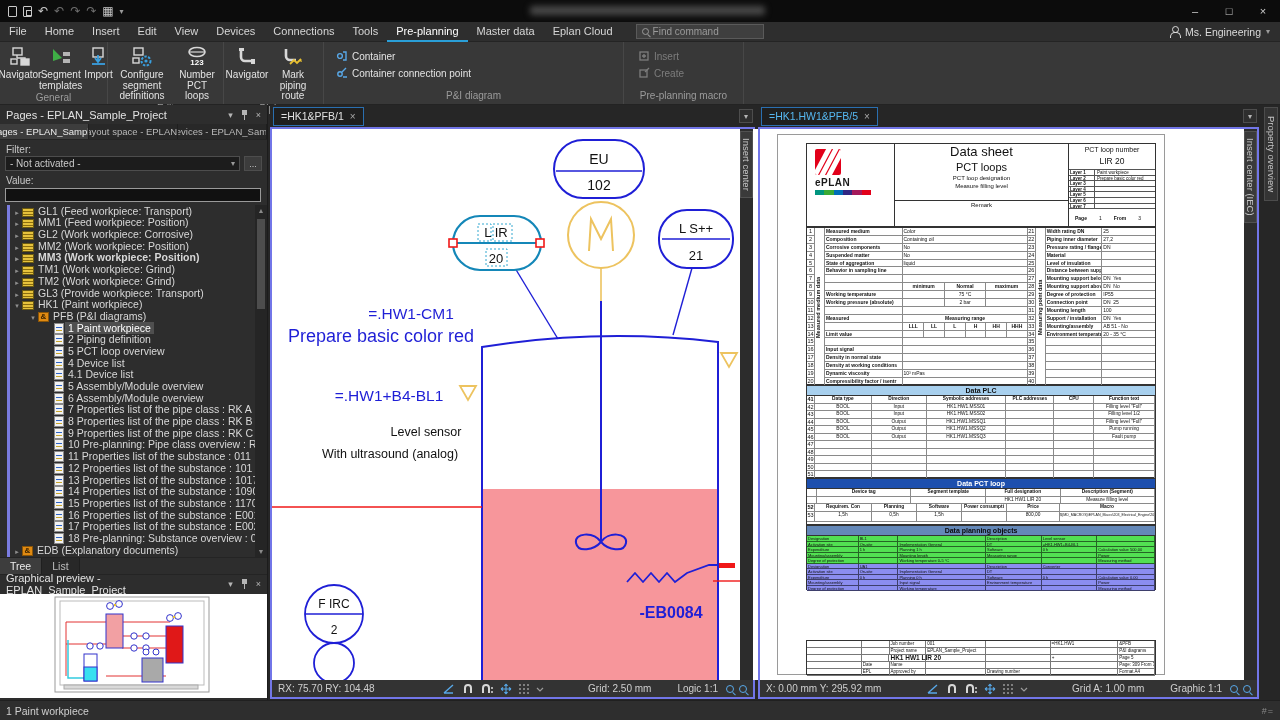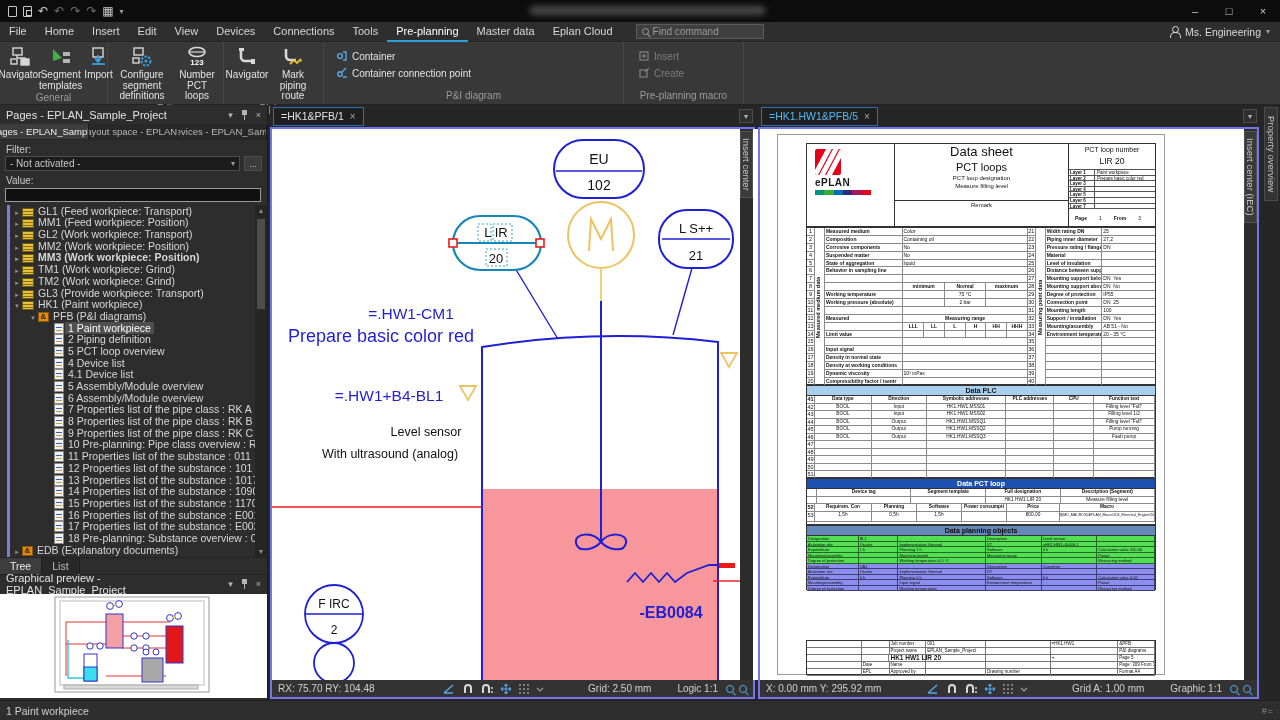--- a/index.html
+++ b/index.html
@@ -418,21 +418,21 @@
               <span class="lbl">GL1 (Feed workpiece: Transport)</span>
             </div>
             <div class="trow" style="padding-left: 12px;">
               <span class="arr">▸</span>
               <span class="tico ic-seg"></span>
               <span class="lbl">MM1 (Feed workpiece: Position)</span>
             </div>
             <div class="trow" style="padding-left: 12px;">
               <span class="arr">▸</span>
               <span class="tico ic-seg"></span>
-              <span class="lbl">GL2 (Work workpiece: Transport)</span>
+              <span class="lbl">GL2 (Work workpiece: Corrosive)</span>
             </div>
             <div class="trow" style="padding-left: 12px;">
               <span class="arr">▸</span>
               <span class="tico ic-seg"></span>
               <span class="lbl">MM2 (Work workpiece: Position)</span>
             </div>
             <div class="trow" style="padding-left: 12px; font-weight: bold;">
               <span class="arr">▸</span>
               <span class="tico ic-seg"></span>
               <span class="lbl">MM3 (Work workpiece: Position)</span>

